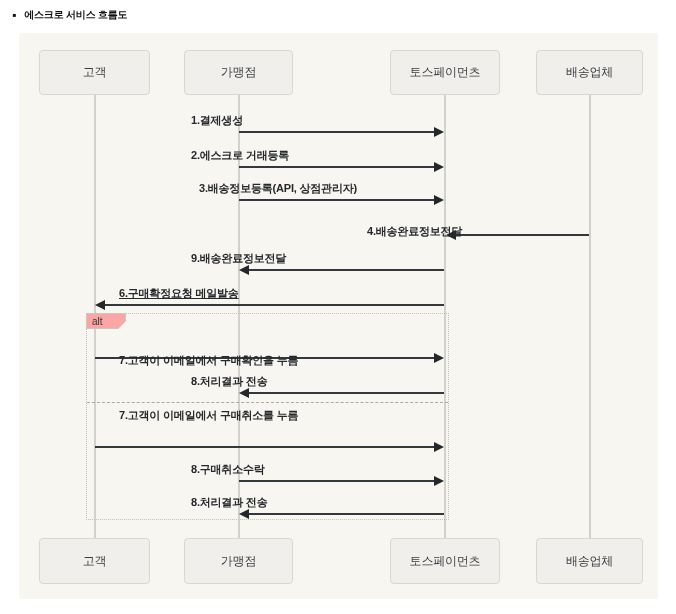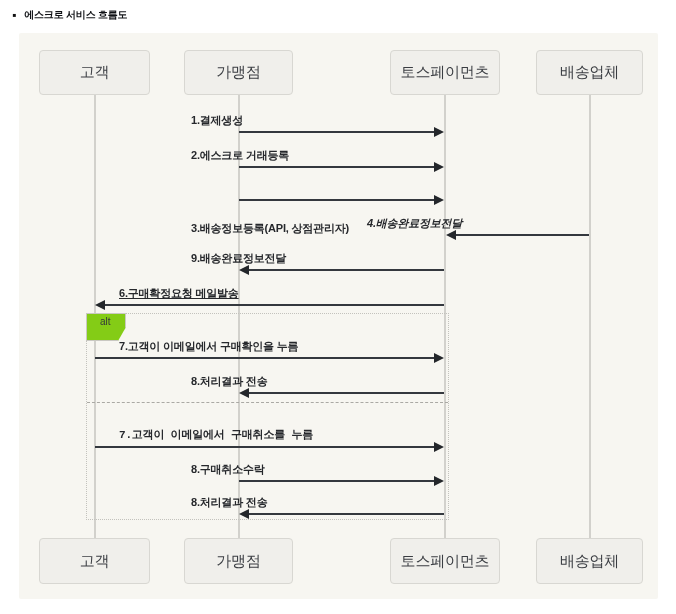--- a/index.html
+++ b/index.html
@@ -7,36 +7,36 @@
   .stage{position:relative;width:676px;height:614px;background:#ffffff;overflow:hidden;}
 
   .title-row{position:absolute;left:12px;top:5px;display:flex;align-items:center;gap:8px;}
   .title-bullet{font-size:12px;color:#111;line-height:20px;}
   .title-text{font-size:10px;font-weight:bold;color:#0f1115;letter-spacing:-0.2px;}
 
   .panel{position:absolute;left:19px;top:33px;width:639px;height:566px;background:#f7f6f1;border-radius:2px;}
 
   .actor{position:absolute;height:45px;background:#f0efeb;border:1px solid #d8d7d2;border-radius:4px;
          display:flex;align-items:center;justify-content:center;box-sizing:border-box;}
-  .actor span{font-size:15px;color:#3a3d42;letter-spacing:-0.2px;}
+  .actor span{font-size:12px;color:#3a3d42;letter-spacing:-0.2px;}
 
   .lifeline{position:absolute;top:95px;height:443px;width:2px;background:#d2d1cc;}
 
   .mlabel{position:absolute;width:300px;height:15px;font-size:11px;font-weight:bold;
           color:#26282c;letter-spacing:-0.2px;line-height:15px;z-index:4;}
   .mline{position:absolute;height:2px;background:#34383e;z-index:3;}
   .ahead{position:absolute;width:0;height:0;z-index:3;}
   .ahead.right{border-top:5px solid transparent;border-bottom:5px solid transparent;border-left:10px solid #24272b;}
   .ahead.left{border-top:5px solid transparent;border-bottom:5px solid transparent;border-right:10px solid #24272b;}
 
   .alt-frame{position:absolute;left:86px;top:313px;width:363px;height:207px;border:1px dotted #c3c2bd;
              box-sizing:border-box;z-index:1;}
-  .alt-tab{position:absolute;left:86px;top:313px;width:40px;height:28px;background:#84cc16;border:1px solid #c9c8c2;
+  .alt-tab{position:absolute;left:86px;top:313px;width:40px;height:16px;background:#fca5a5;border:1px solid #c9c8c2;
            box-sizing:border-box;clip-path:polygon(0 0,100% 0,100% 50%,80% 100%,0 100%);
-           font-size:10px;color:#33363b;line-height:15px;padding-left:13px;z-index:2;}
+           font-size:10px;color:#33363b;line-height:15px;padding-left:5px;z-index:2;}
   .alt-divider{position:absolute;left:87px;top:402px;width:361px;height:0;border-top:1px dashed #aaa9a4;z-index:2;}
 </style>
 </head>
 <body>
 
 <div class="stage">
 
   <div class="title-row">
     <span class="title-bullet">▪</span>
     <span class="title-text">에스크로 서비스 흐름도</span>
@@ -85,57 +85,57 @@
     <div class="ahead right" style="left:434px;top:127px;"></div>
   </div>
 
   <div>
     <div class="mlabel" style="left:191px;top:148px;">2.에스크로 거래등록</div>
     <div class="mline" style="left:239px;top:166px;width:196px;"></div>
     <div class="ahead right" style="left:434px;top:162px;"></div>
   </div>
 
   <div>
-    <div class="mlabel" style="left:191px;top:181px;margin-top:40px;">3.배송정보등록(API, 상점관리자)</div>
+    <div class="mlabel" style="left:199px;top:181px;">3.배송정보등록(API, 상점관리자)</div>
     <div class="mline" style="left:239px;top:199px;width:196px;"></div>
     <div class="ahead right" style="left:434px;top:195px;"></div>
   </div>
 
   <div>
-    <div class="mlabel" style="left:367px;top:216px;font-style:italic;">4.배송완료정보전달</div>
+    <div class="mlabel" style="left:367px;top:224px;">4.배송완료정보전달</div>
     <div class="mline" style="left:456px;top:234px;width:133px;"></div>
     <div class="ahead left" style="left:446px;top:230px;"></div>
   </div>
 
   <div>
     <div class="mlabel" style="left:191px;top:251px;">9.배송완료정보전달</div>
     <div class="mline" style="left:249px;top:269px;width:195px;"></div>
     <div class="ahead left" style="left:239px;top:265px;"></div>
   </div>
 
   <div>
     <div class="mlabel" style="left:119px;top:286px;text-decoration:underline;">6.구매확정요청 메일발송</div>
     <div class="mline" style="left:105px;top:304px;width:339px;"></div>
     <div class="ahead left" style="left:95px;top:300px;"></div>
   </div>
 
   <div>
-    <div class="mlabel" style="left:119px;top:339px;">7.고객이 이메일에서 구매확인을 누름</div>
+    <div class="mlabel" style="left:119px;top:353px;">7.고객이 이메일에서 구매확인을 누름</div>
     <div class="mline" style="left:95px;top:357px;width:339px;"></div>
     <div class="ahead right" style="left:434px;top:353px;"></div>
   </div>
 
   <div>
     <div class="mlabel" style="left:191px;top:374px;">8.처리결과 전송</div>
     <div class="mline" style="left:249px;top:392px;width:195px;"></div>
     <div class="ahead left" style="left:239px;top:388px;"></div>
   </div>
 
   <div>
-    <div class="mlabel" style="left:119px;top:428px;font-family:Liberation Mono, monospace;">7.고객이 이메일에서 구매취소를 누름</div>
+    <div class="mlabel" style="left:119px;top:408px;">7.고객이 이메일에서 구매취소를 누름</div>
     <div class="mline" style="left:95px;top:446px;width:339px;"></div>
     <div class="ahead right" style="left:434px;top:442px;"></div>
   </div>
 
   <div>
     <div class="mlabel" style="left:191px;top:462px;">8.구매취소수락</div>
     <div class="mline" style="left:239px;top:480px;width:196px;"></div>
     <div class="ahead right" style="left:434px;top:476px;"></div>
   </div>
 

